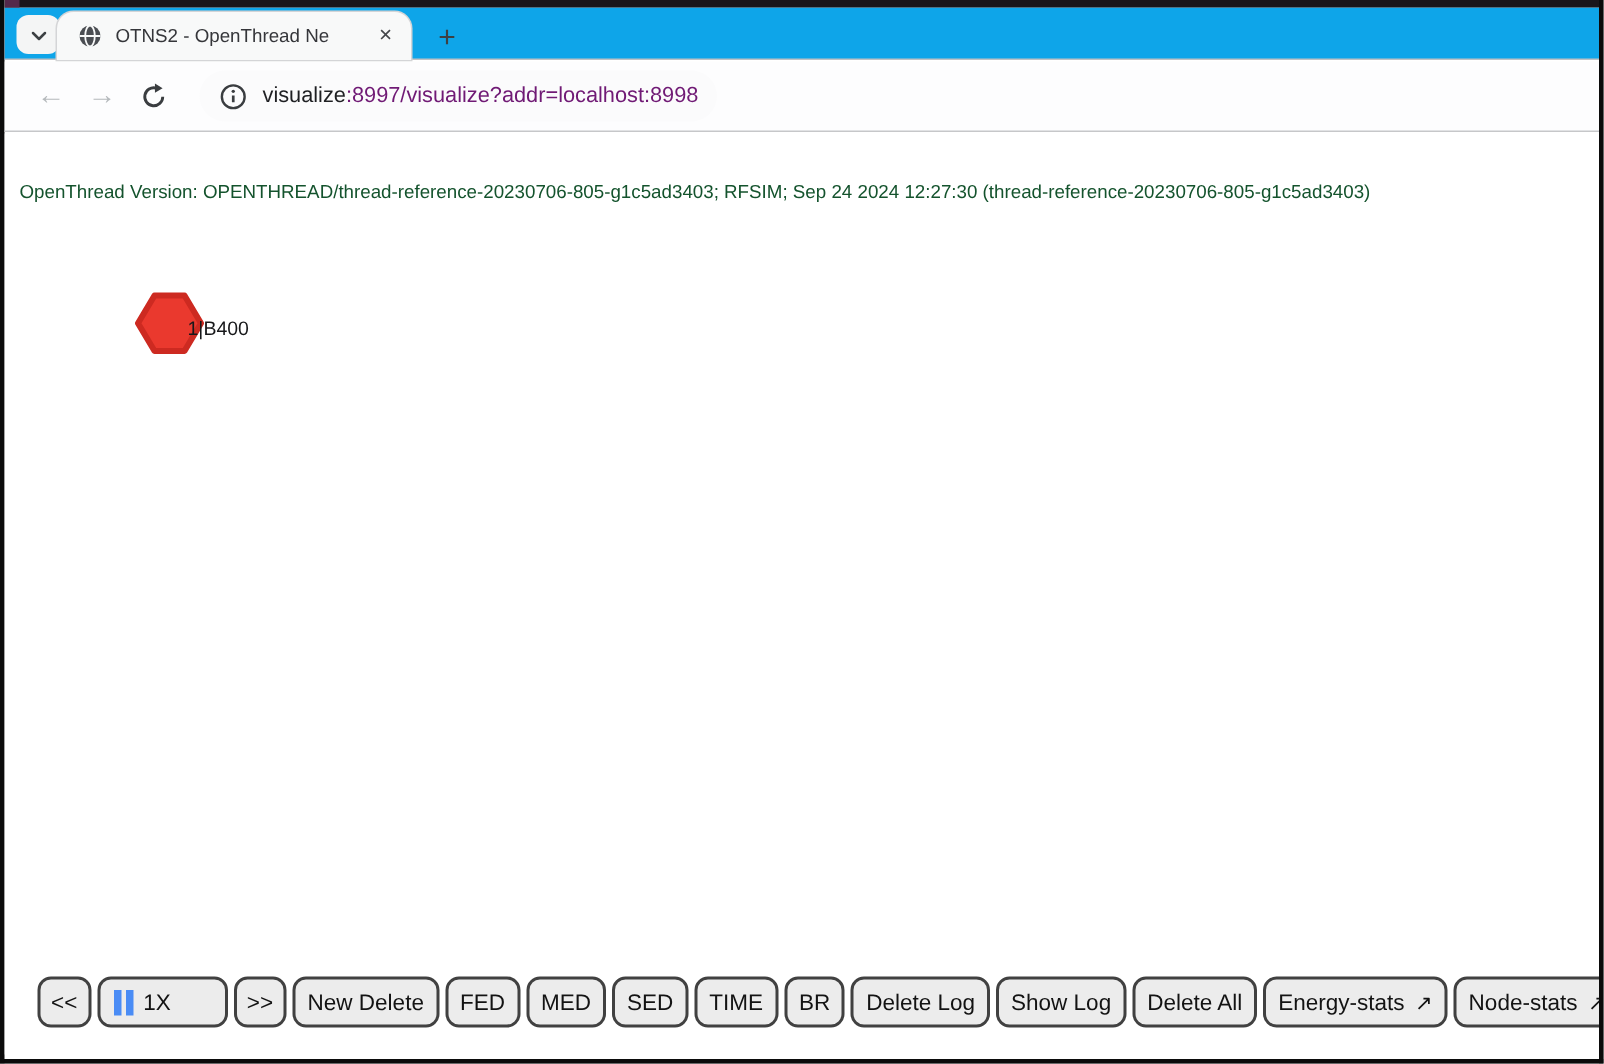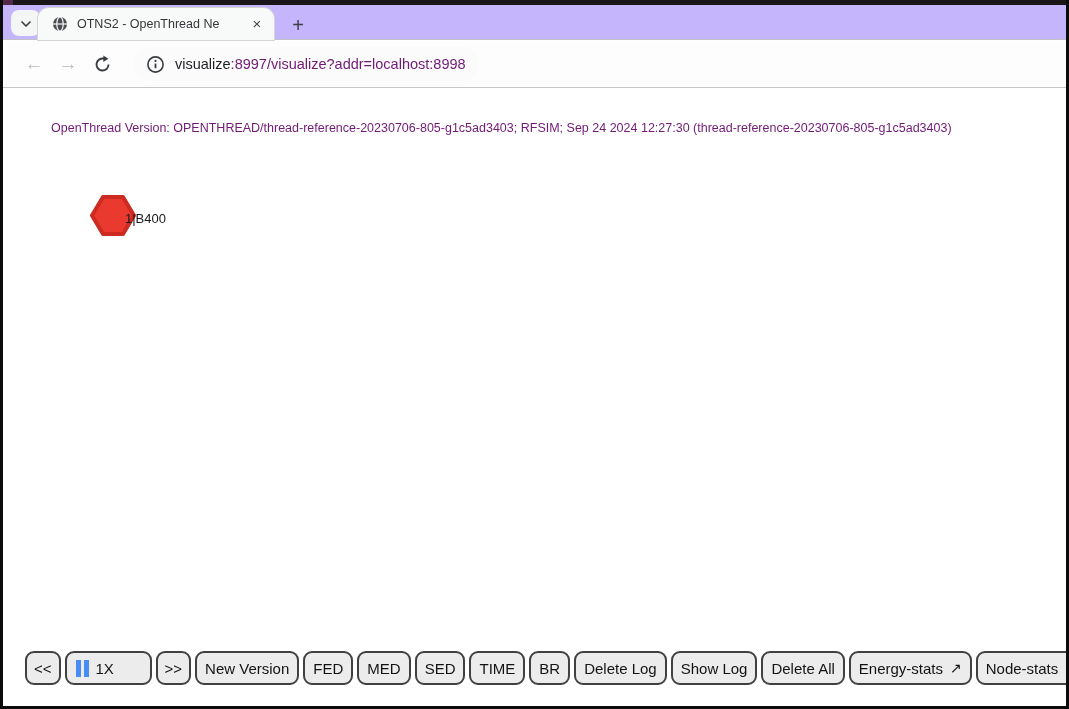--- a/index.html
+++ b/index.html
@@ -7,21 +7,21 @@
   .window {
     position: relative; width: 1069px; height: 709px;
     background: #fff; overflow: hidden;
     border-left: 3px solid #0b0b0b; border-right: 3px solid #0b0b0b; border-bottom: 3px solid #0b0b0b;
   }
   
   .top-frame { position: absolute; left: 0; top: 0; width: 100%; height: 5px; background: #191519; z-index: 5; }
   .top-frame .corner-accent { position: absolute; left: 0; top: 0; width: 10px; height: 5px; background: #54284a; }
 
   
-  .tabstrip { position: absolute; left: 0; top: 5px; width: 100%; height: 35px; background: #c4b5fd; border-bottom: 1px solid #bfc1c4; }
+  .tabstrip { position: absolute; left: 0; top: 5px; width: 100%; height: 35px; background: #0ea5e9; border-bottom: 1px solid #bfc1c4; }
   .tab-search-btn {
     position: absolute; left: 8px; top: 5px; width: 29px; height: 26px;
     background: #f4f5f5; border: none; border-radius: 8px; cursor: pointer;
     display: flex; align-items: center; justify-content: center;
   }
   .tab {
     position: absolute; left: 35px; top: 3px; width: 236px; height: 32px;
     background: #f8f9f9; border-radius: 11px 11px 0 0;
     box-shadow: 0 0 0 1px #d4d5d7;
     display: flex; align-items: center; padding: 0 8px 0 14px;
@@ -140,39 +140,39 @@
           <circle cx="9.5" cy="9.5" r="7.6" fill="none" stroke="#3a3d40" stroke-width="1.6"></circle>
           <line x1="9.5" y1="8.6" x2="9.5" y2="13.2" stroke="#3a3d40" stroke-width="1.8"></line>
           <circle cx="9.5" cy="5.9" r="1.1" fill="#3a3d40"></circle>
         </svg>
       </button>
       <span class="url"><span class="host">visualize</span><span class="rest">:8997/visualize?addr=localhost:8998</span></span>
     </div>
   </div>
 
   <div class="page">
-    <div class="version-line" style="color: #701a75; margin-left: 38px;">OpenThread Version: OPENTHREAD/thread-reference-20230706-805-g1c5ad3403; RFSIM; Sep 24 2024 12:27:30 (thread-reference-20230706-805-g1c5ad3403)</div>
+    <div class="version-line" style="color: #14532d;">OpenThread Version: OPENTHREAD/thread-reference-20230706-805-g1c5ad3403; RFSIM; Sep 24 2024 12:27:30 (thread-reference-20230706-805-g1c5ad3403)</div>
 
     <svg class="node" viewBox="0 0 46 43">
       <polygon id="node-poly" points="2,21.5 13,3 33,3 44,21.5 33,40 13,40" fill="#ea392e" stroke="#cd2a21" stroke-width="4" stroke-linejoin="round"></polygon>
     </svg>
     <div class="node-label">1|B400</div>
   </div>
 
   <div class="controls">
     <button class="ctl narrow">&lt;&lt;</button>
     <button class="ctl speed">
       <span class="pause-icon">
           <i style="background: rgb(74, 140, 245);"></i>
           <i style="background: rgb(74, 140, 245);"></i>
         </span>
       <span>1X</span>
     </button>
     <button class="ctl narrow">&gt;&gt;</button>
-    <button class="ctl">New Version</button>
+    <button class="ctl">New Delete</button>
     <button class="ctl">FED</button>
     <button class="ctl">MED</button>
     <button class="ctl">SED</button>
     <button class="ctl">TIME</button>
     <button class="ctl">BR</button>
     <button class="ctl">Delete Log</button>
     <button class="ctl">Show Log</button>
     <button class="ctl">Delete All</button>
     <button class="ctl">
       <span>Energy-stats</span>

